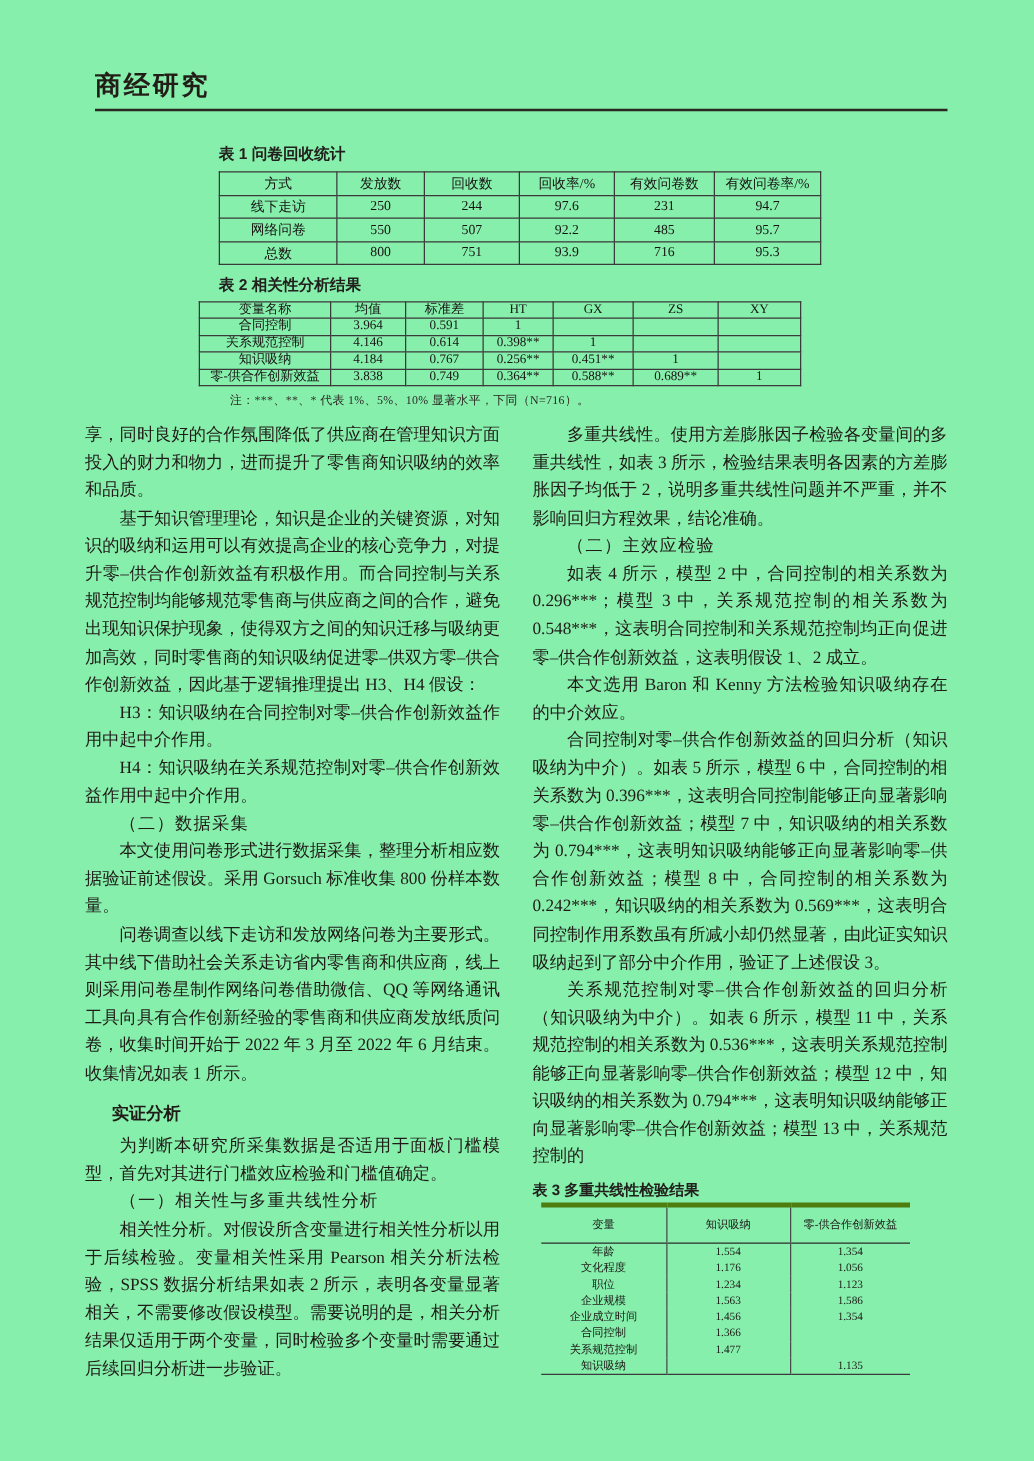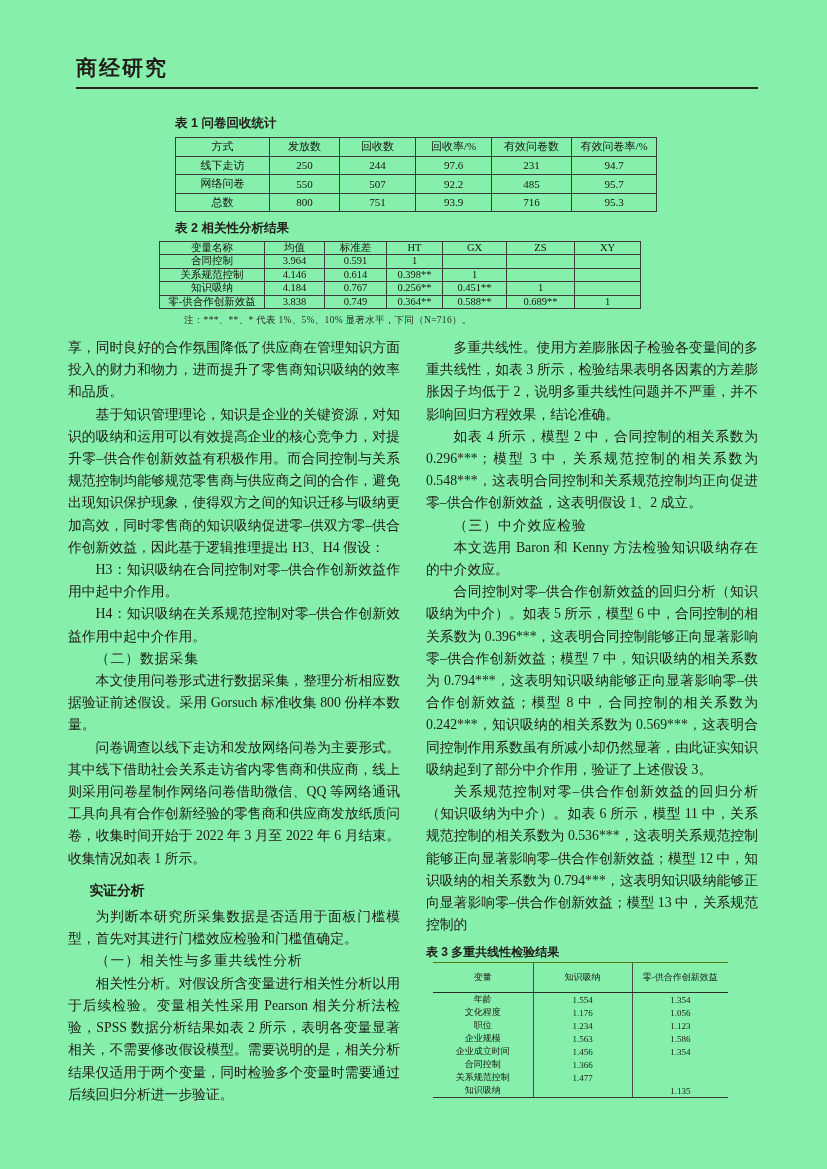--- a/index.html
+++ b/index.html
@@ -47,21 +47,21 @@
     position: absolute; left: 184px; top: 314px; width: 470px;
     font-size: 9.5px; color: #2b2722; letter-spacing: 0.3px;
   }
   
   .t3 { position: absolute; left: 433px; top: 962px; width: 295px; font-size: 9px; }
   .t3 td {
     border: none; text-align: center; vertical-align: middle;
     padding: 0 1px; white-space: nowrap; overflow: hidden; color: #1c1a17;
   }
   .t3 td + td { border-left: 1px solid #4a4a4a; }
-  .t3 thead td { border-top: 1px solid #4d7c0f; border-bottom: 1.5px solid #2c2c2c; height: 30px; margin-top: 12px; }
+  .t3 thead td { border-top: 4px solid #4d7c0f; border-bottom: 1.5px solid #2c2c2c; height: 30px; margin-top: 12px; }
   .t3 tbody td { height: 12.7px; }
   .t3 tbody tr:last-child td { border-bottom: 1px solid #3a3a3a; }
   
   .body-col { position: absolute; top: 337px; width: 332px; }
   .col-left  { left: 68px; }
   .col-right { left: 426px; }
   .body-col p {
     font-size: 13.8px; line-height: 22.2px;
     text-align: justify; text-justify: inter-ideograph;
     color: #1f1b17;
@@ -214,22 +214,22 @@
       <p class="para-kaiti">（二）数据采集</p>
       <p class="para-indent">本文使用问卷形式进行数据采集，整理分析相应数据验证前述假设。采用 Gorsuch 标准收集 800 份样本数量。</p>
       <p class="para-indent">问卷调查以线下走访和发放网络问卷为主要形式。其中线下借助社会关系走访省内零售商和供应商，线上则采用问卷星制作网络问卷借助微信、QQ 等网络通讯工具向具有合作创新经验的零售商和供应商发放纸质问卷，收集时间开始于 2022 年 3 月至 2022 年 6 月结束。收集情况如表 1 所示。</p>
       <p class="para-heading">实证分析</p>
       <p class="para-indent">为判断本研究所采集数据是否适用于面板门槛模型，首先对其进行门槛效应检验和门槛值确定。</p>
       <p class="para-kaiti">（一）相关性与多重共线性分析</p>
       <p class="para-indent">相关性分析。对假设所含变量进行相关性分析以用于后续检验。变量相关性采用 Pearson 相关分析法检验，SPSS 数据分析结果如表 2 所示，表明各变量显著相关，不需要修改假设模型。需要说明的是，相关分析结果仅适用于两个变量，同时检验多个变量时需要通过后续回归分析进一步验证。</p>
     </div>
   <div class="body-col col-right">
       <p class="para-indent">多重共线性。使用方差膨胀因子检验各变量间的多重共线性，如表 3 所示，检验结果表明各因素的方差膨胀因子均低于 2，说明多重共线性问题并不严重，并不影响回归方程效果，结论准确。</p>
+      <p class="para-kaiti">（二）主效应检验</p>
       <p class="para-indent">如表 4 所示，模型 2 中，合同控制的相关系数为 0.296***；模型 3 中，关系规范控制的相关系数为 0.548***，这表明合同控制和关系规范控制均正向促进零–供合作创新效益，这表明假设 1、2 成立。</p>
-      <p class="para-kaiti">（三）中介效应检验</p>
       <p class="para-indent">本文选用 Baron 和 Kenny 方法检验知识吸纳存在的中介效应。</p>
       <p class="para-indent">合同控制对零–供合作创新效益的回归分析（知识吸纳为中介）。如表 5 所示，模型 6 中，合同控制的相关系数为 0.396***，这表明合同控制能够正向显著影响零–供合作创新效益；模型 7 中，知识吸纳的相关系数为 0.794***，这表明知识吸纳能够正向显著影响零–供合作创新效益；模型 8 中，合同控制的相关系数为 0.242***，知识吸纳的相关系数为 0.569***，这表明合同控制作用系数虽有所减小却仍然显著，由此证实知识吸纳起到了部分中介作用，验证了上述假设 3。</p>
       <p class="para-indent">关系规范控制对零–供合作创新效益的回归分析（知识吸纳为中介）。如表 6 所示，模型 11 中，关系规范控制的相关系数为 0.536***，这表明关系规范控制能够正向显著影响零–供合作创新效益；模型 12 中，知识吸纳的相关系数为 0.794***，这表明知识吸纳能够正向显著影响零–供合作创新效益；模型 13 中，关系规范控制的</p>
     </div>
 
   <div class="tbl-title t3-title">表 3  多重共线性检验结果</div>
   <table class="t3">
     <colgroup>
       <col style="width:100px">
         <col style="width:99px">

